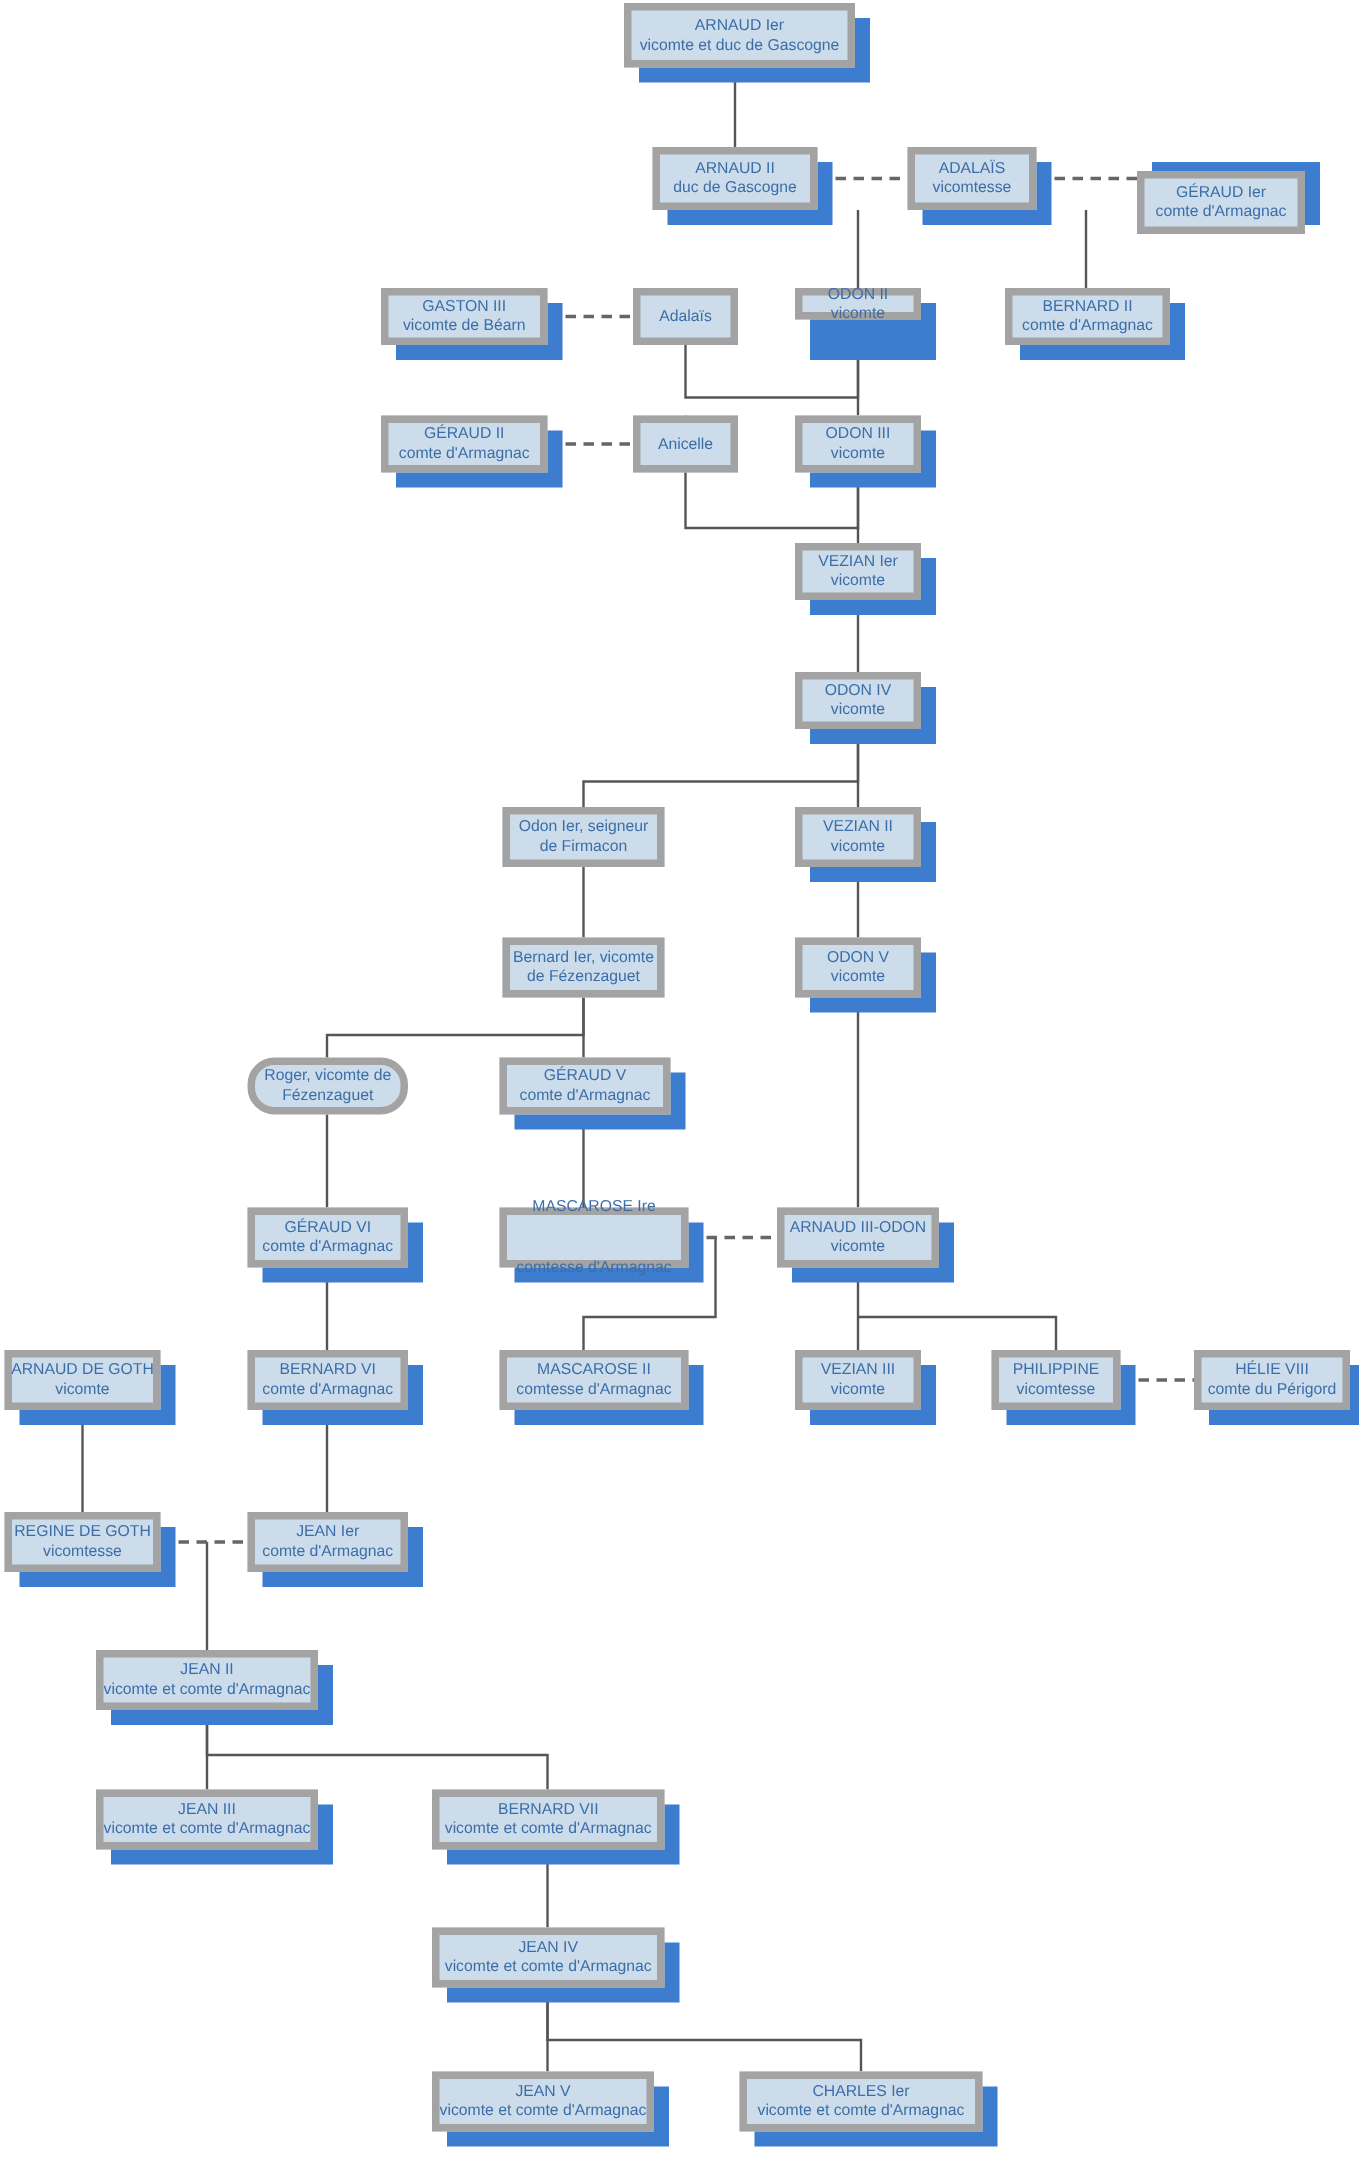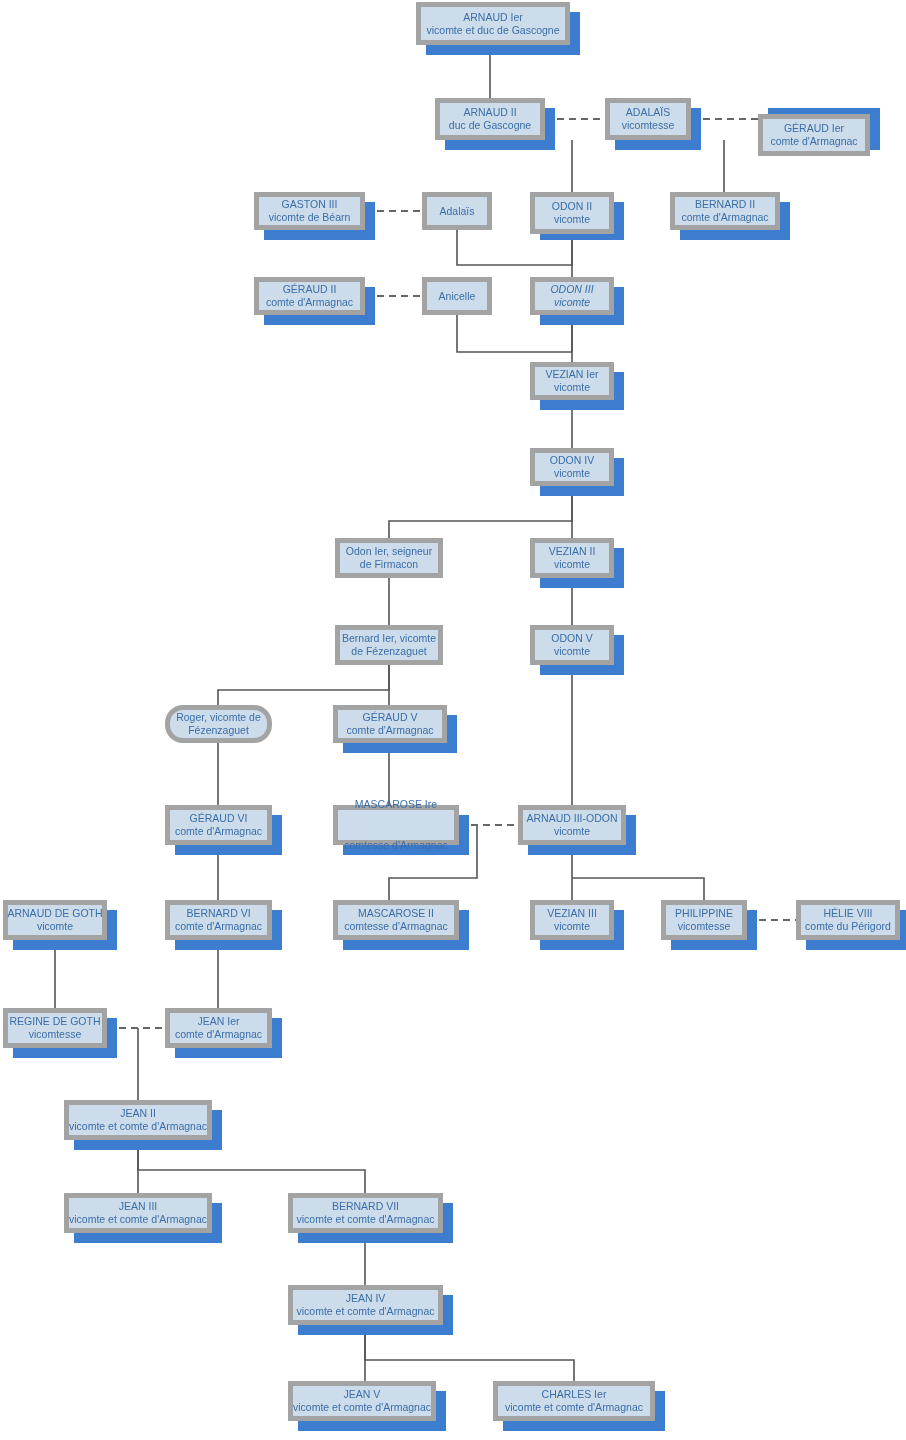--- a/index.html
+++ b/index.html
@@ -144,39 +144,39 @@
       </div>
       <div class="shadow" style="left: 264px; top: 202px; width: 111px; height: 38px;"></div>
       <div class="node" style="left: 254px; top: 192px; width: 111px; height: 38px;">
         <span class="ln">GASTON III</span>
         <span class="ln">vicomte de Béarn</span>
       </div>
       <div class="node" style="left: 422px; top: 192px; width: 70px; height: 38px;">
         <span class="ln">Adalaïs</span>
       </div>
       <div class="shadow" style="left: 540px; top: 202px; width: 84px; height: 38px;"></div>
-      <div class="node" style="left: 530px; top: 192px; width: 84px; height: 42px;">
+      <div class="node" style="left: 530px; top: 192px; width: 84px; height: 21px;">
         <span class="ln">ODON II</span>
         <span class="ln">vicomte</span>
       </div>
       <div class="shadow" style="left: 680px; top: 202px; width: 110px; height: 38px;"></div>
       <div class="node" style="left: 670px; top: 192px; width: 110px; height: 38px;">
         <span class="ln">BERNARD II</span>
         <span class="ln">comte d'Armagnac</span>
       </div>
       <div class="shadow" style="left: 264px; top: 287px; width: 111px; height: 38px;"></div>
       <div class="node" style="left: 254px; top: 277px; width: 111px; height: 38px;">
         <span class="ln">GÉRAUD II</span>
         <span class="ln">comte d'Armagnac</span>
       </div>
       <div class="node" style="left: 422px; top: 277px; width: 70px; height: 38px;">
         <span class="ln">Anicelle</span>
       </div>
       <div class="shadow" style="left: 540px; top: 287px; width: 84px; height: 38px;"></div>
-      <div class="node" style="left: 530px; top: 277px; width: 84px; height: 38px; font-style: italic;">
+      <div class="node" style="left: 530px; top: 277px; width: 84px; height: 38px;">
         <span class="ln">ODON III</span>
         <span class="ln">vicomte</span>
       </div>
       <div class="shadow" style="left: 540px; top: 372px; width: 84px; height: 38px;"></div>
       <div class="node" style="left: 530px; top: 362px; width: 84px; height: 38px;">
         <span class="ln">VEZIAN Ier</span>
         <span class="ln">vicomte</span>
       </div>
       <div class="shadow" style="left: 540px; top: 458px; width: 84px; height: 38px;"></div>
       <div class="node" style="left: 530px; top: 448px; width: 84px; height: 38px;">

